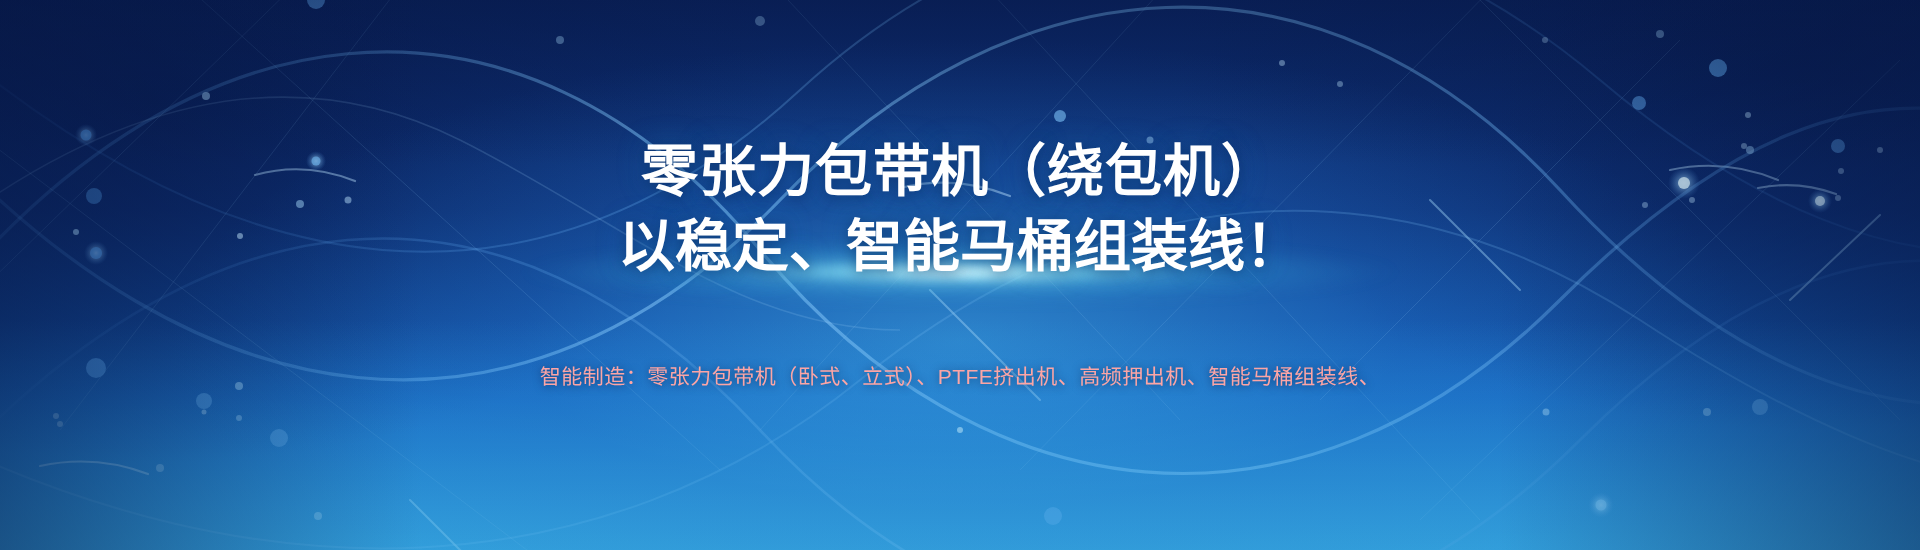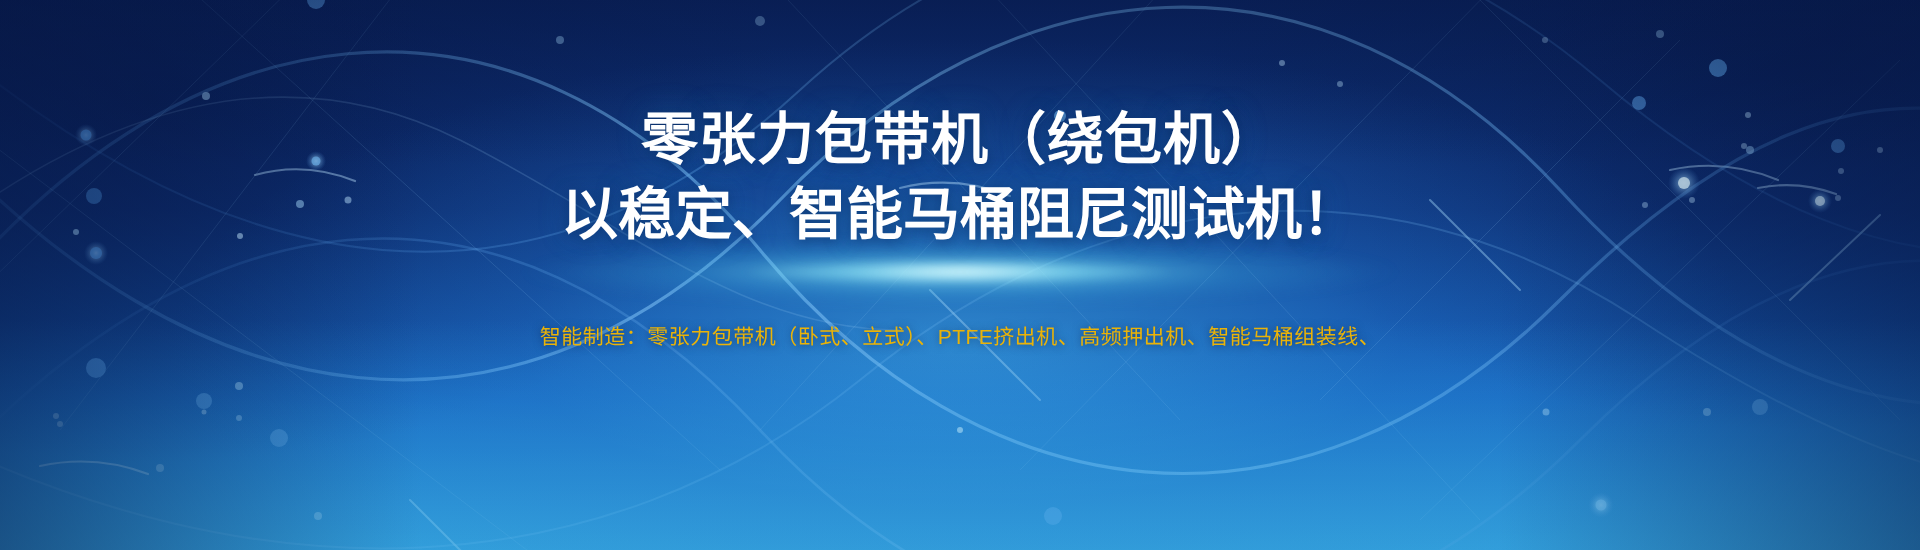--- a/index.html
+++ b/index.html
@@ -73,36 +73,37 @@
   .mesh-glow{
     position:absolute; left:0; right:0; bottom:0; height:230px;
     background:linear-gradient(180deg, rgba(45,150,215,0) 0%, rgba(48,160,220,.30) 55%, rgba(60,175,225,.42) 100%);
   }
 
   
   .content{
     position:absolute; inset:0;
     display:flex; flex-direction:column;
     align-items:center;
-    padding-top:64px;
+    padding-top:96px;
     text-align:center;
+    gap:8px;
   }
   .headline{
     color:#ffffff;
     font-size:57px;
     font-weight:bold;
     line-height:1.32;
     letter-spacing:1px;
     text-shadow:0 2px 14px rgba(4,26,72,.55), 0 0 28px rgba(40,150,220,.35);
     white-space:nowrap;
   }
   .headline .l2{letter-spacing:0px;}
   .subtitle{
     margin-top:26px;
-    color:#eab308;
+    color:#fca5a5;
     font-size:21px;
     font-weight:normal;
     line-height:1.95;
     letter-spacing:.5px;
     text-shadow:0 1px 8px rgba(4,26,72,.6);
     white-space:nowrap;
   }
 </style>
 </head>
 <body>
@@ -269,20 +270,20 @@
   </div>
 
   <div class="bg-vignette"></div>
 
   <div class="glow-streak"></div>
   <div class="glow-core"></div>
 
   <div class="content">
     <h1 class="headline">
       <div>零张力包带机（绕包机）</div>
-      <div class="l2">以稳定、智能马桶阻尼测试机！</div>
+      <div class="l2">以稳定、智能马桶组装线！</div>
     </h1>
     <div class="subtitle">
       <div>智能制造：零张力包带机（卧式、立式）、PTFE挤出机、高频押出机、智能马桶组装线、</div>
     </div>
   </div>
 
 </div>
 
 </body></html>

